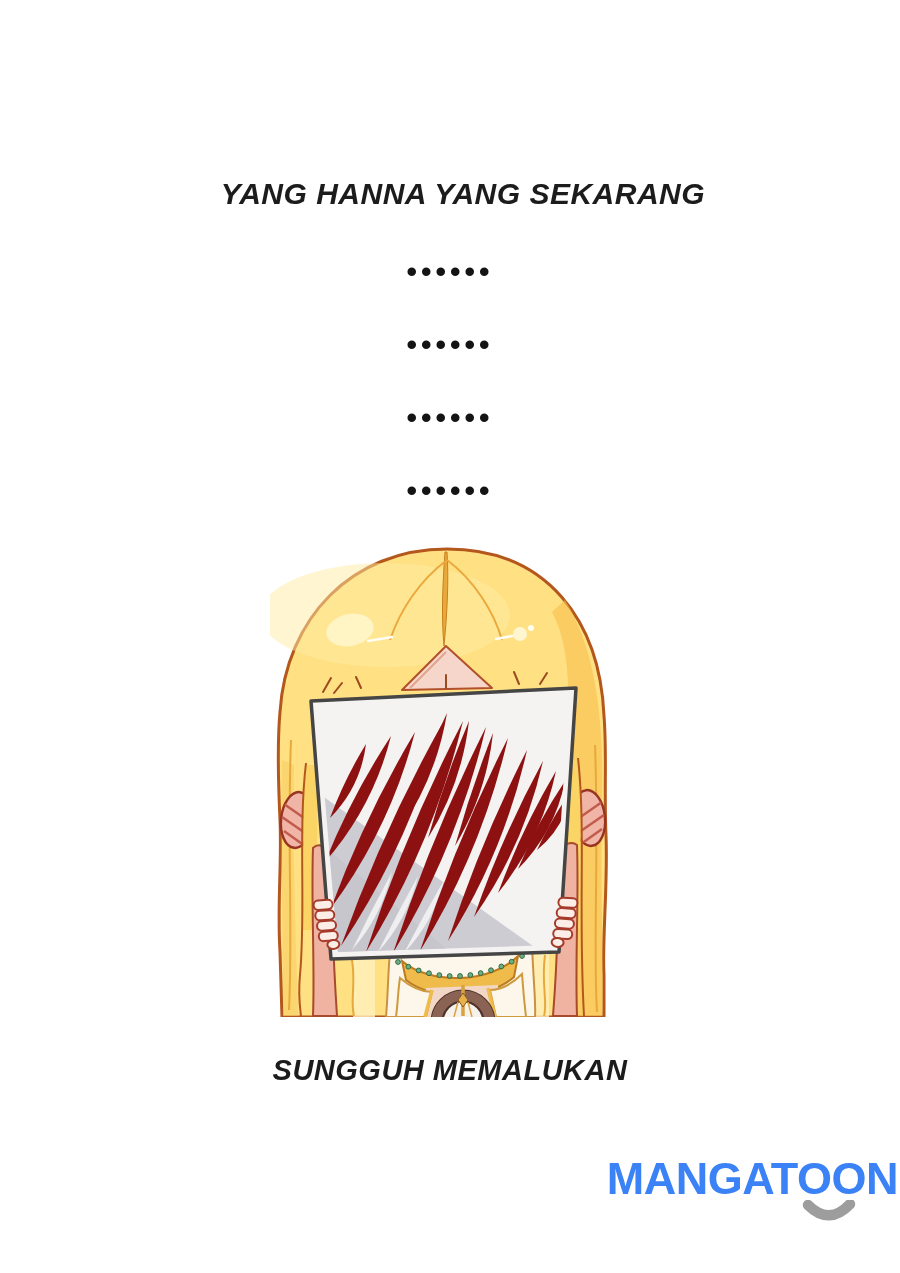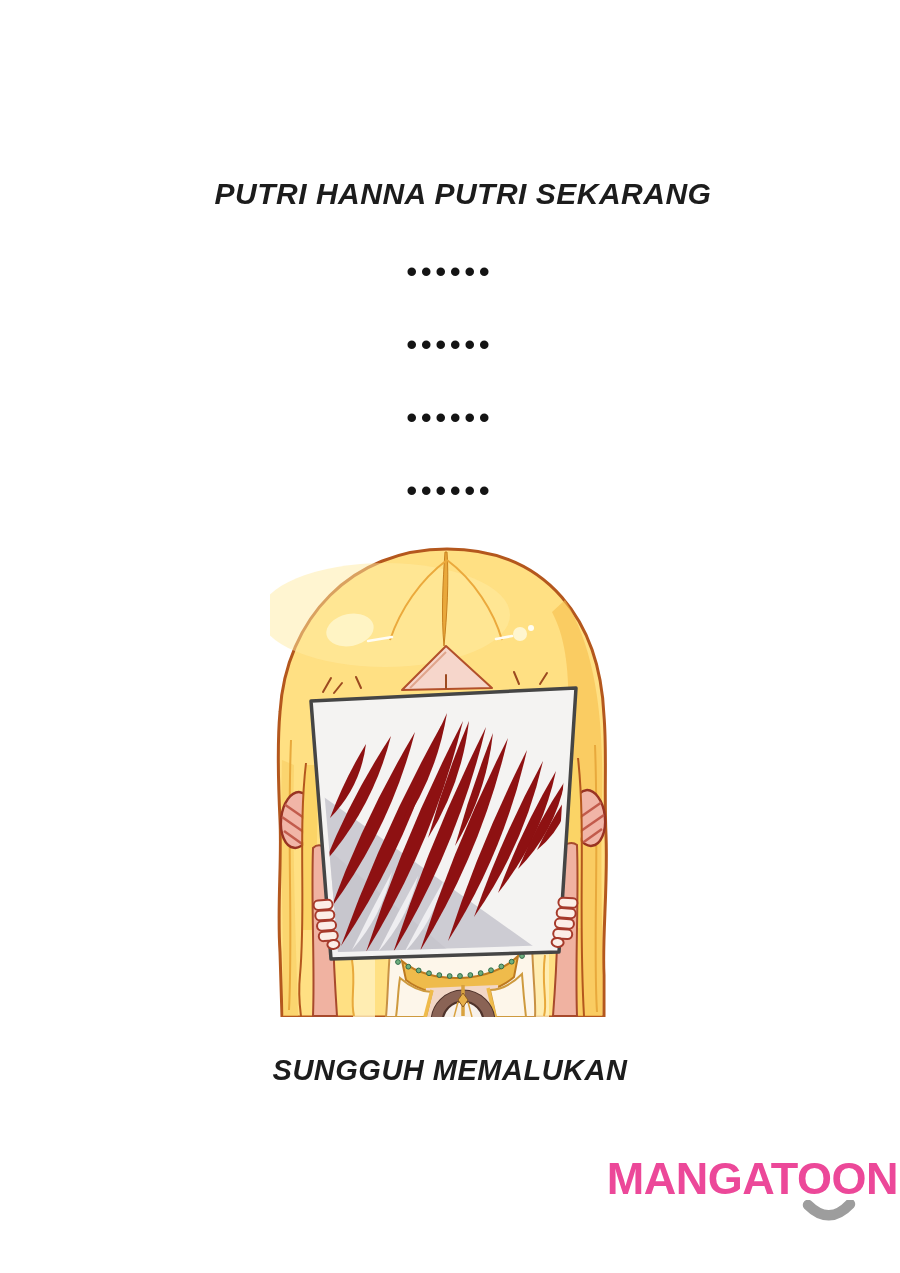--- a/index.html
+++ b/index.html
@@ -26,21 +26,21 @@
   #watermark{
     position:absolute;top:1156px;right:2px;
     color:#9d9d9d;font-weight:bold;font-size:45px;letter-spacing:-.5px;
     line-height:1;
   }
   #smile-wrap{position:absolute;left:802px;top:1200px;width:54px;height:24px;}
 </style>
 </head>
 <body>
 
-<div id="top-text" class="narration">PUTRI HANNA PUTRI SEKARANG</div>
+<div id="top-text" class="narration">YANG HANNA YANG SEKARANG</div>
 
 <div id="dots-block">
   <div class="dots-row">••••••</div>
   <div class="dots-row">••••••</div>
   <div class="dots-row">••••••</div>
   <div class="dots-row">••••••</div>
 </div>
 
 <div id="figure-wrap">
 <svg id="figure-svg" width="372" height="477" viewBox="270 540 372 477" xmlns="http://www.w3.org/2000/svg">
@@ -206,18 +206,18 @@
     <rect x="556" y="908.5" width="19" height="9.5" rx="4.7"></rect>
     <rect x="555" y="919" width="19" height="9.5" rx="4.7"></rect>
     <rect x="554" y="929.5" width="19" height="9.5" rx="4.7"></rect>
     <ellipse cx="559" cy="943" rx="6" ry="4.5"></ellipse>
   </g>
 </svg>
 </div>
 
 <div id="bottom-text" class="narration">SUNGGUH MEMALUKAN</div>
 
-<div id="watermark" style="color: #ec4899;">MANGATOON</div>
+<div id="watermark" style="color: #3b82f6;">MANGATOON</div>
 <div id="smile-wrap">
   <svg width="54" height="24" viewBox="0 0 54 24" xmlns="http://www.w3.org/2000/svg">
     <path d="M6,5 Q27,26 48,4" fill="none" stroke="#9d9d9d" stroke-width="10.5" stroke-linecap="round"></path>
   </svg>
 </div>
 
 </body></html>

